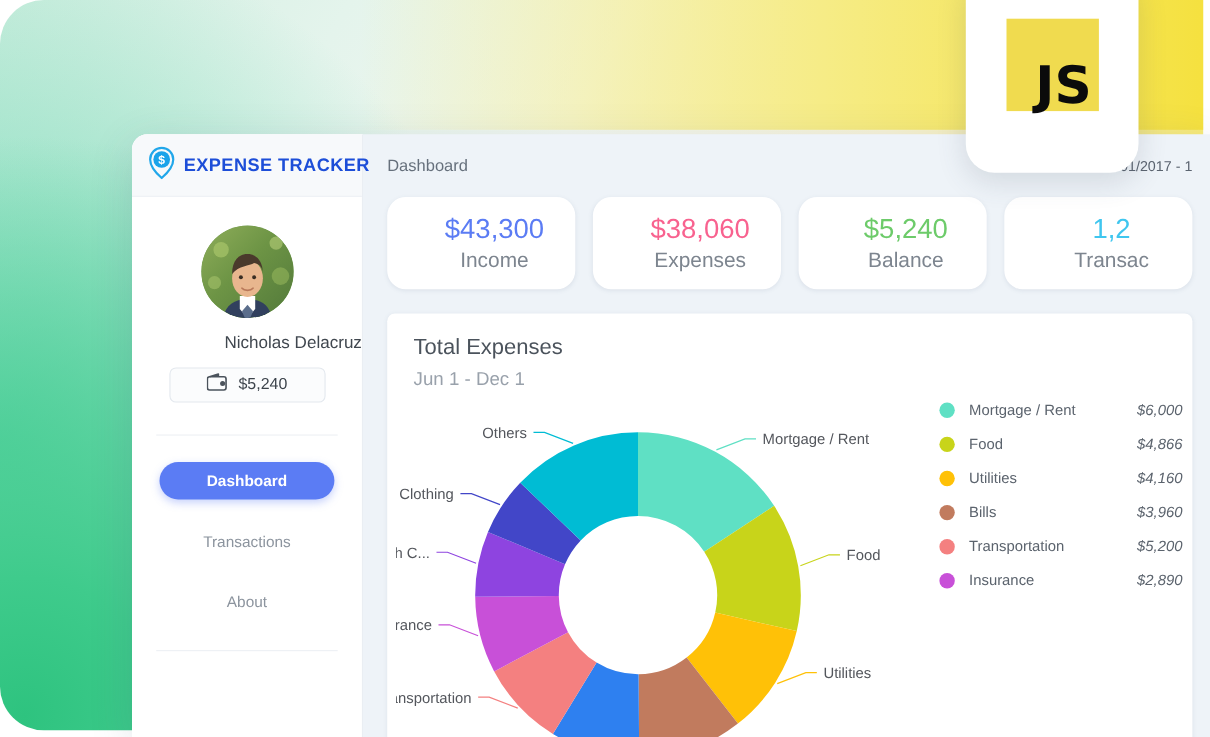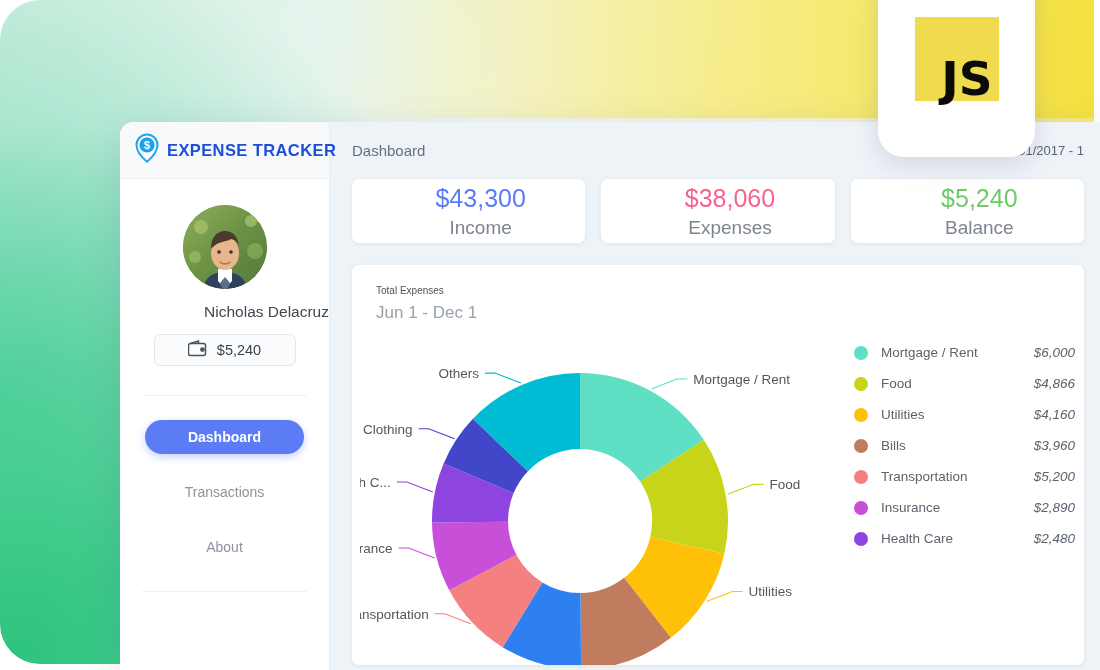--- a/index.html
+++ b/index.html
@@ -93,36 +93,36 @@
     height:57px; display:flex; align-items:center;
     justify-content:space-between; padding:0 16px 0 22px;
   }
   #page-title { font-size:15px; color:#66707c; }
   #date-range { font-size:13px; color:#5b6470; white-space:nowrap; }
 
   #stats-row {
     display:flex; gap:16px; padding:0 16px 0 22px;
   }
   .stat-card {
-    flex:1 1 0; min-width:0; height:64px;
-    background:#ffffff; border-radius:7px;
+    flex:1 1 0; min-width:0; height:84px;
+    background:#ffffff; border-radius:17px;
     box-shadow:0 1px 4px rgba(80,100,130,.10);
     display:flex; flex-direction:column;
     align-items:center; justify-content:center; gap:4px;padding-left:24px;
   }
   .stat-value { font-size:25px; font-weight:300; white-space:nowrap; }
   .stat-label { font-size:19px; color:#7d858f; white-space:nowrap; }
 
   #chart-card {
     margin:22px 16px 0 22px; height:400px;
     background:#ffffff; border-radius:7px;
     box-shadow:0 1px 4px rgba(80,100,130,.10);
     padding:20px 0 0 24px; position:relative; overflow:hidden;
   }
-  #chart-title { font-size:10px; color:#4b535c; }
+  #chart-title { font-size:20px; color:#4b535c; }
   #chart-subtitle { font-size:17px; color:#99a1ab; margin-top:7px; }
 
   #chart-body { position:absolute; left:0; top:68px; right:0; bottom:0; }
   #donut-wrap { position:absolute; left:8px; top:0; width:490px; height:340px; }
   #legend {
     position:absolute; left:502px; top:5px; right:0;
     display:flex; flex-direction:column; gap:2px;
   }
   .legend-row {
     display:flex; align-items:center; height:29px;
@@ -250,20 +250,24 @@
         <div class="stat-value" style="color:#5b7cf4">$43,300</div>
         <div class="stat-label">Income</div>
       </div>
       <div class="stat-card">
         <div class="stat-value" style="color:#f8628f">$38,060</div>
         <div class="stat-label">Expenses</div>
       </div>
       <div class="stat-card">
         <div class="stat-value" style="color:#6dcb6a">$5,240</div>
         <div class="stat-label">Balance</div>
+      </div>
+      <div class="stat-card">
+        <div class="stat-value" style="color:#3fc6ef">1,2</div>
+        <div class="stat-label">Transac</div>
       </div>
     </div>
 
     <div id="chart-card">
       <div id="chart-title">Total Expenses</div>
       <div id="chart-subtitle">Jun 1 - Dec 1</div>
 
       <div id="chart-body">
         <div id="donut-wrap">
           <svg id="donut-svg" width="490" height="340" viewBox="0 0 490 340">
@@ -325,26 +329,20 @@
               <span class="legend-name">Transportation</span>
               <span class="legend-amount">$5,200</span>
               <span class="legend-pct">8.</span>
             </div>
             <div class="legend-row">
               <span class="legend-dot" style="background:#c850d8"></span>
               <span class="legend-name">Insurance</span>
               <span class="legend-amount">$2,890</span>
               <span class="legend-pct">7.</span>
             </div>
-            <div class="legend-row">
-              <span class="legend-dot" style="background:#8e44e0"></span>
-              <span class="legend-name">Health Care</span>
-              <span class="legend-amount">$2,480</span>
-              <span class="legend-pct">6.</span>
-            </div>
           </div>
       </div>
     </div>
 
   </div>
 </div>
 
 <div id="js-card">
   <div id="js-logo">
     <span id="js-logo-text">JS</span>

